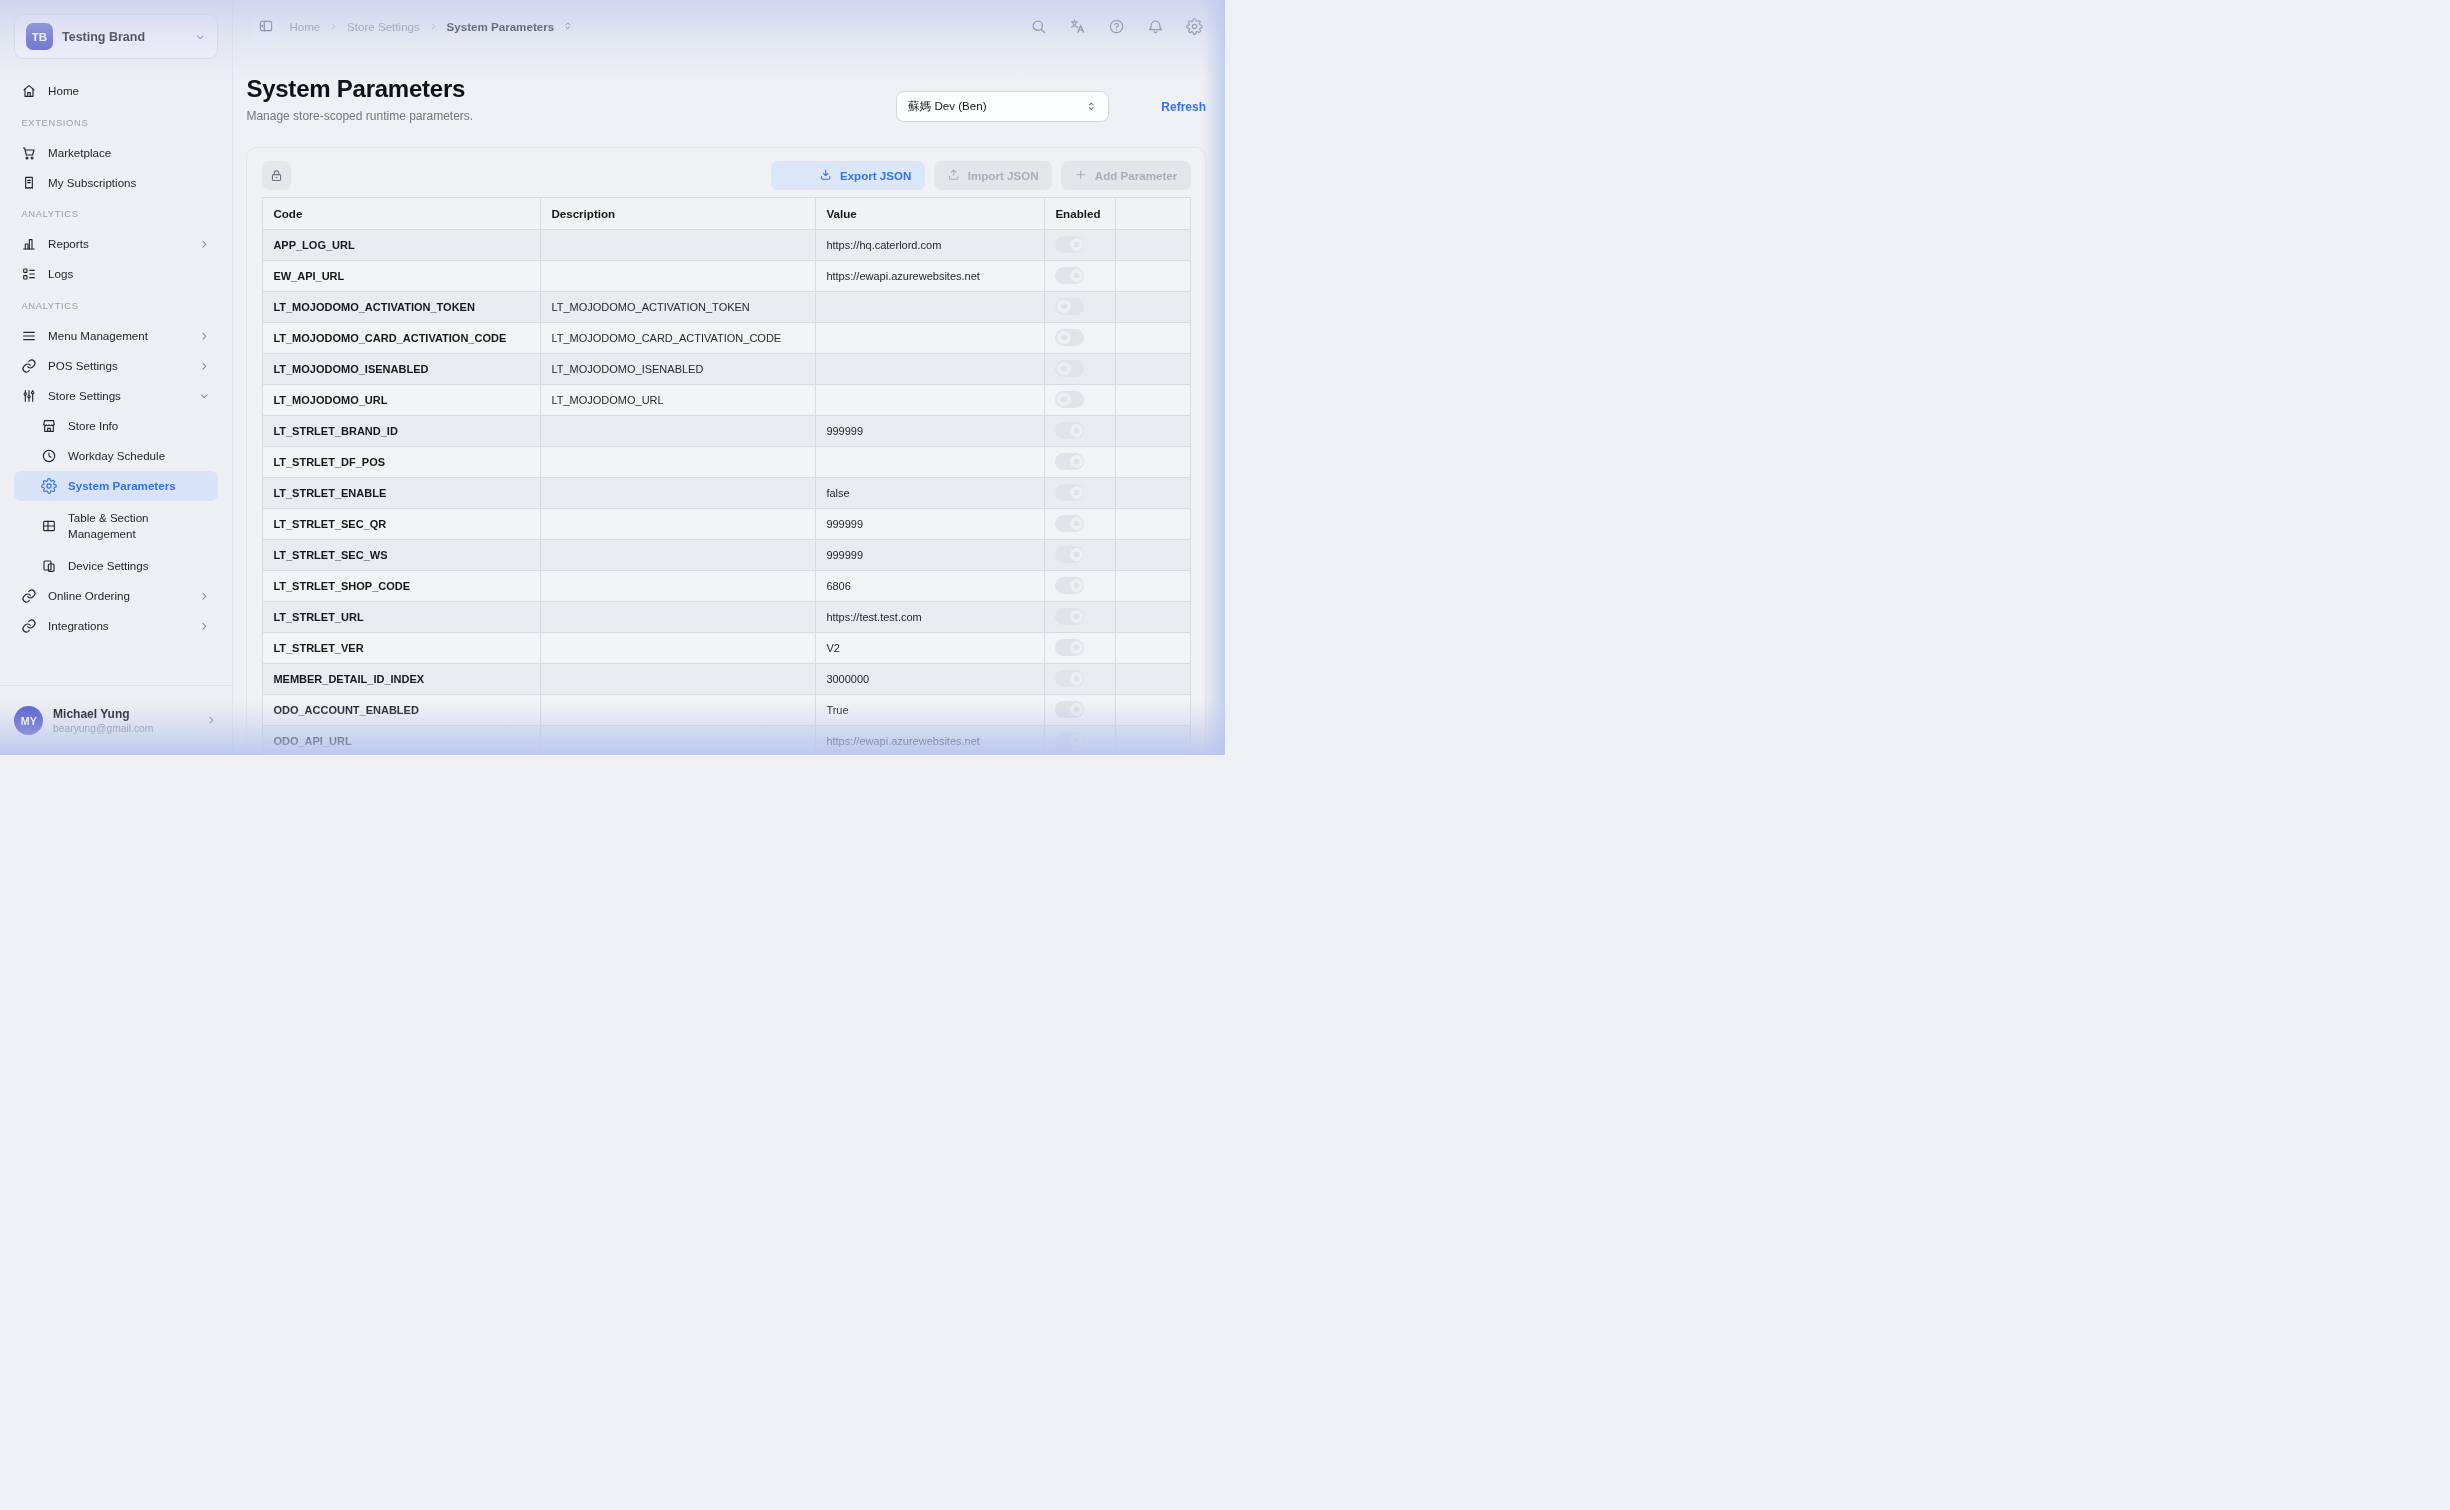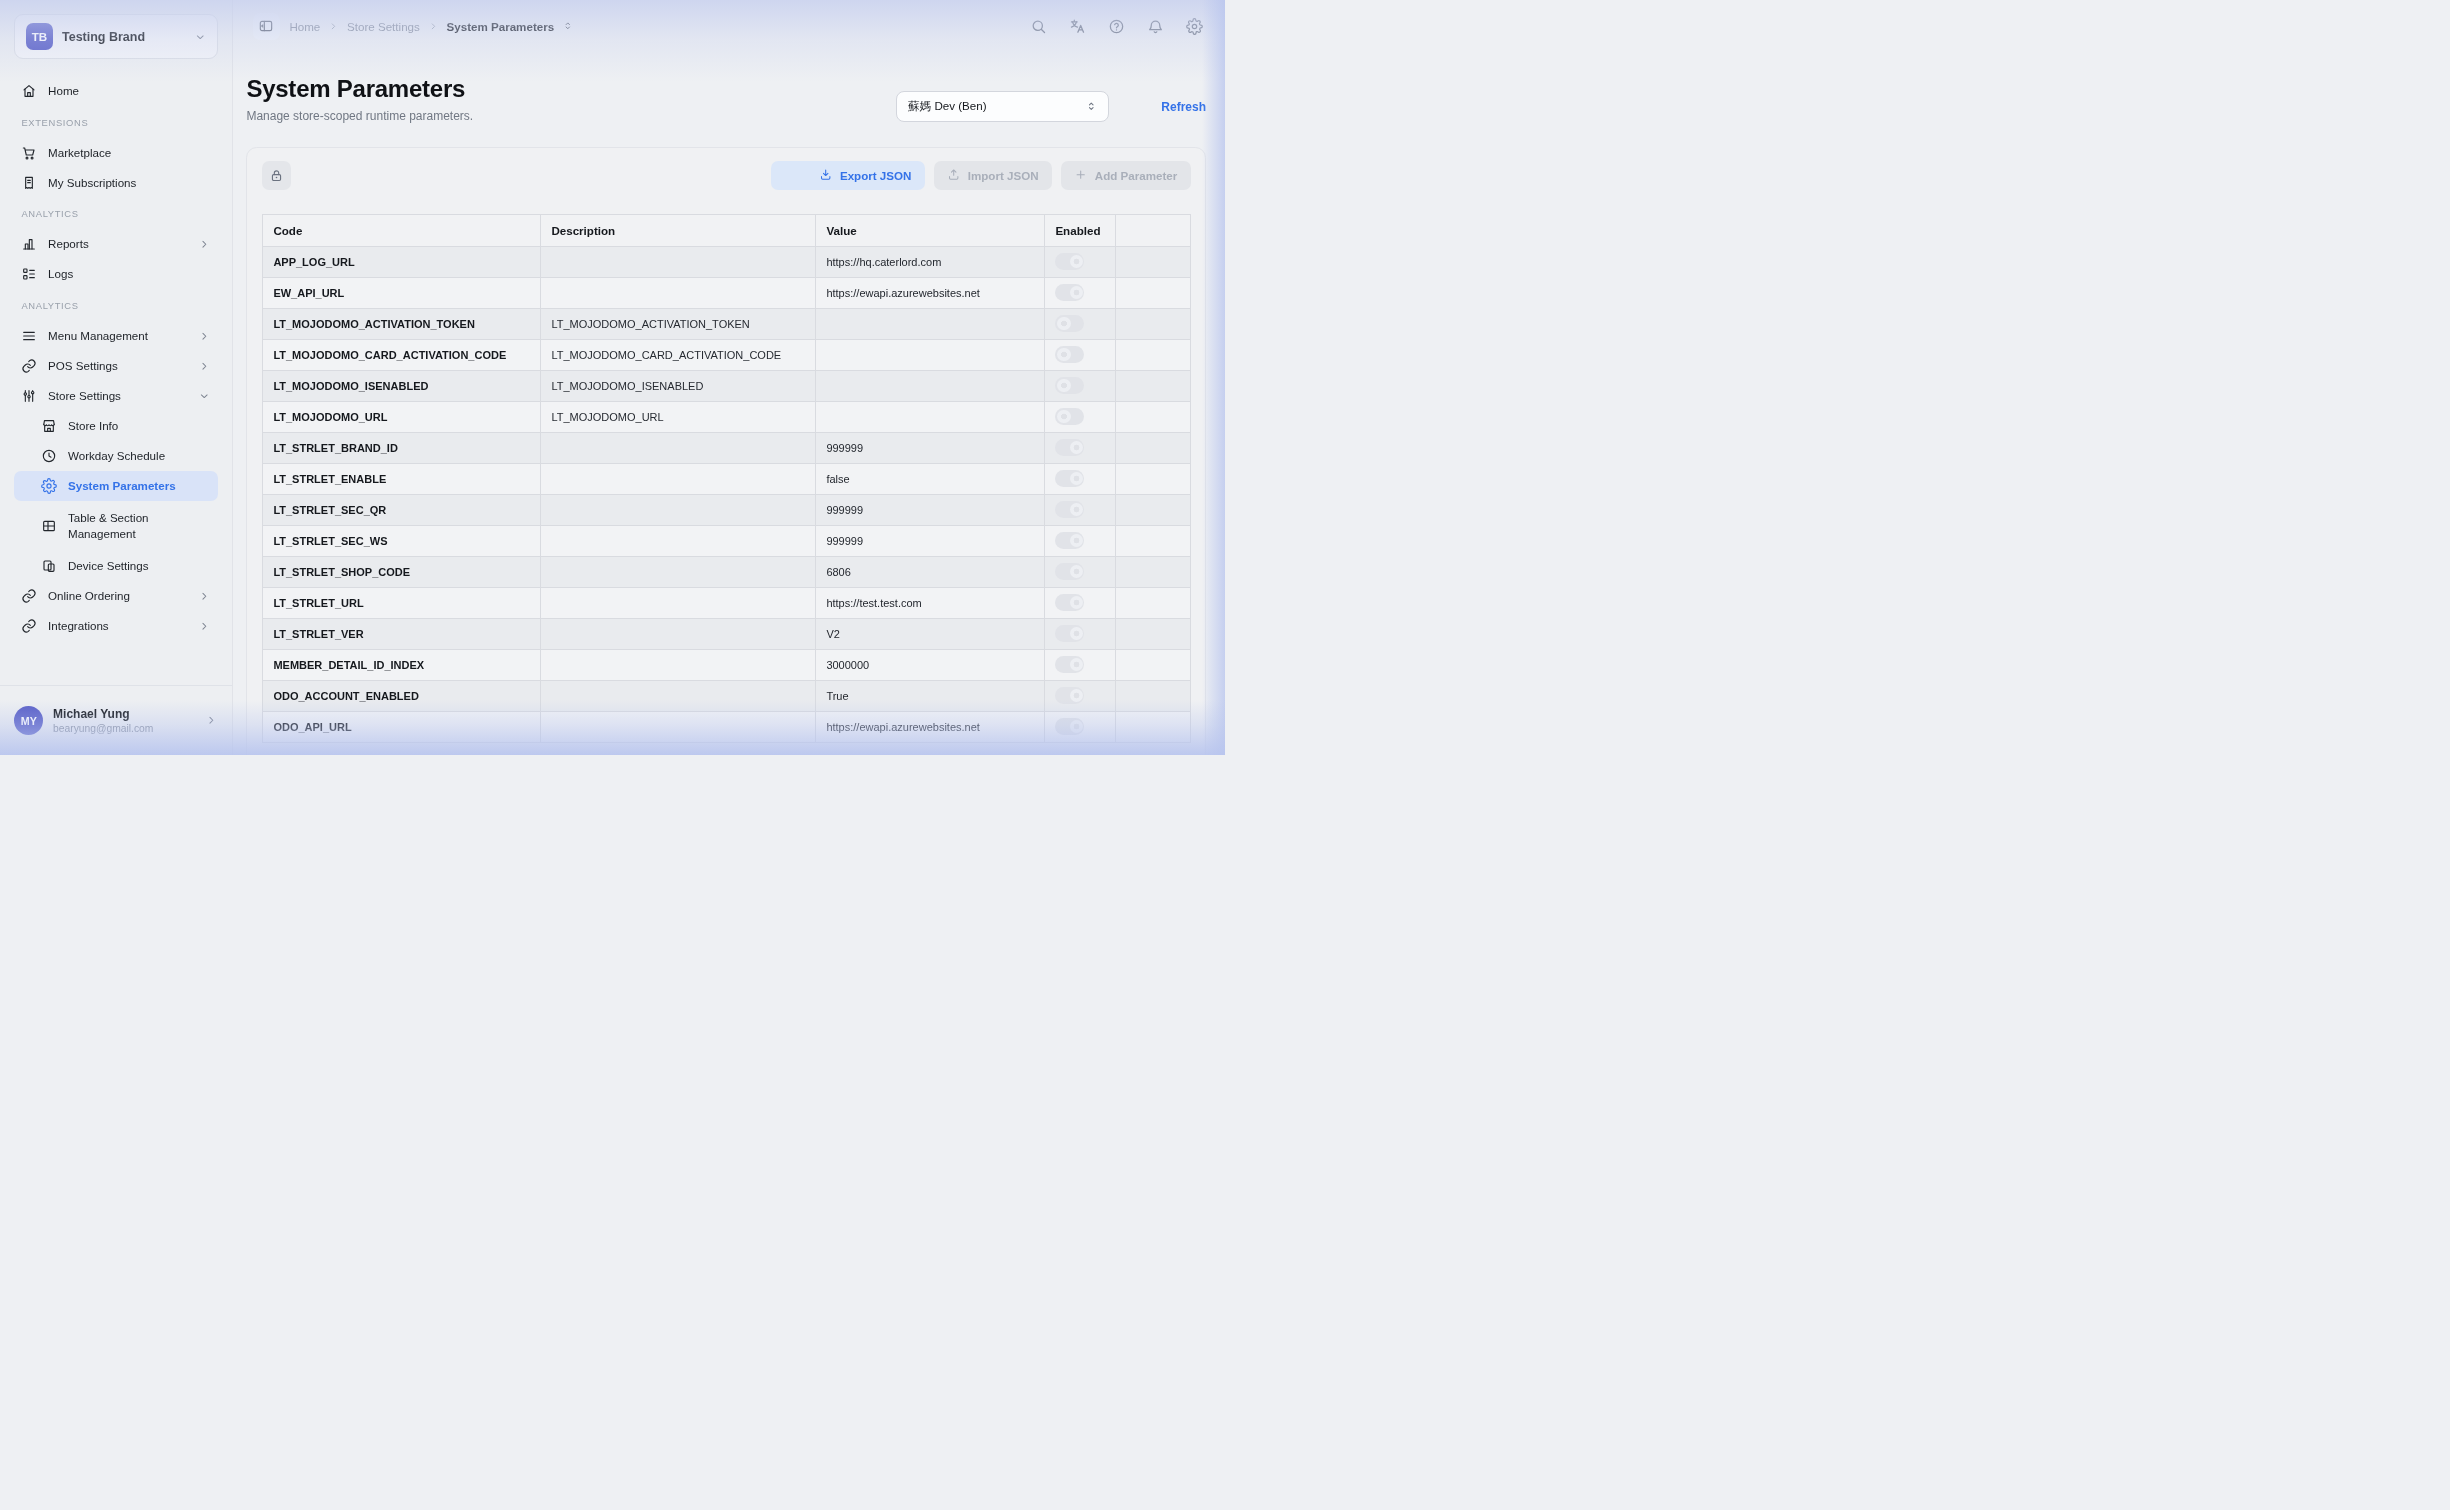--- a/index.html
+++ b/index.html
@@ -110,21 +110,21 @@
   .toolbar-spacer { flex:1; }
   .tb-btn {
     height:29px; border:none; border-radius:7.1px; padding:0 13.4px; margin-left:9px;
     display:flex; align-items:center; gap:7.1px;
     font-family:inherit; font-size:11.6px; font-weight:600; cursor:pointer;
   }
   .tb-btn svg { width:13.4px; height:13.4px; }
   .tb-btn.primary-soft { background:var(--export-bg,#dbe7f9); color:var(--accent,#3472e8);padding-left:48px; }
   .tb-btn.disabled { background:#e3e5e9; color:#a9afba; cursor:default; }
 
-  .ptable { margin-top:24px; border:0.9px solid #d9dbe0; border-top:none; }
+  .ptable { margin-top:7px; border:0.9px solid #d9dbe0; border-top:none; }
   .thead, .trow { display:grid; grid-template-columns:278px 275px 229px 71px 1fr; }
   .thead { height:32px; background:#f1f2f4; border-top:0.9px solid #d9dbe0; }
   .trow { height:31px; border-top:0.9px solid #d9dbe0;text-align:center; }
   .trow:nth-child(odd) { background:#e9ebee; }
   .trow:nth-child(even) { background:#f2f3f5; }
   .cell, .hcell {
     display:flex; align-items:center; padding:0 10.7px;
     border-right:0.9px solid #d9dbe0; overflow:hidden; white-space:nowrap;
   }
   .hcell:last-child, .cell:last-child { border-right:none; }
@@ -694,20 +694,31 @@
               <div class="cell desc"></div>
               <div class="cell value">999999</div>
               <div class="cell">
                 <div class="toggle on">
                   <span class="knob"></span>
                 </div>
               </div>
               <div class="cell"></div>
             </div>
             <div class="trow">
+              <div class="cell code">LT_STRLET_DF_POS</div>
+              <div class="cell desc"></div>
+              <div class="cell value"></div>
+              <div class="cell">
+                <div class="toggle on">
+                  <span class="knob"></span>
+                </div>
+              </div>
+              <div class="cell"></div>
+            </div>
+            <div class="trow">
               <div class="cell code">LT_STRLET_ENABLE</div>
               <div class="cell desc"></div>
               <div class="cell value">false</div>
               <div class="cell">
                 <div class="toggle on">
                   <span class="knob"></span>
                 </div>
               </div>
               <div class="cell"></div>
             </div>

